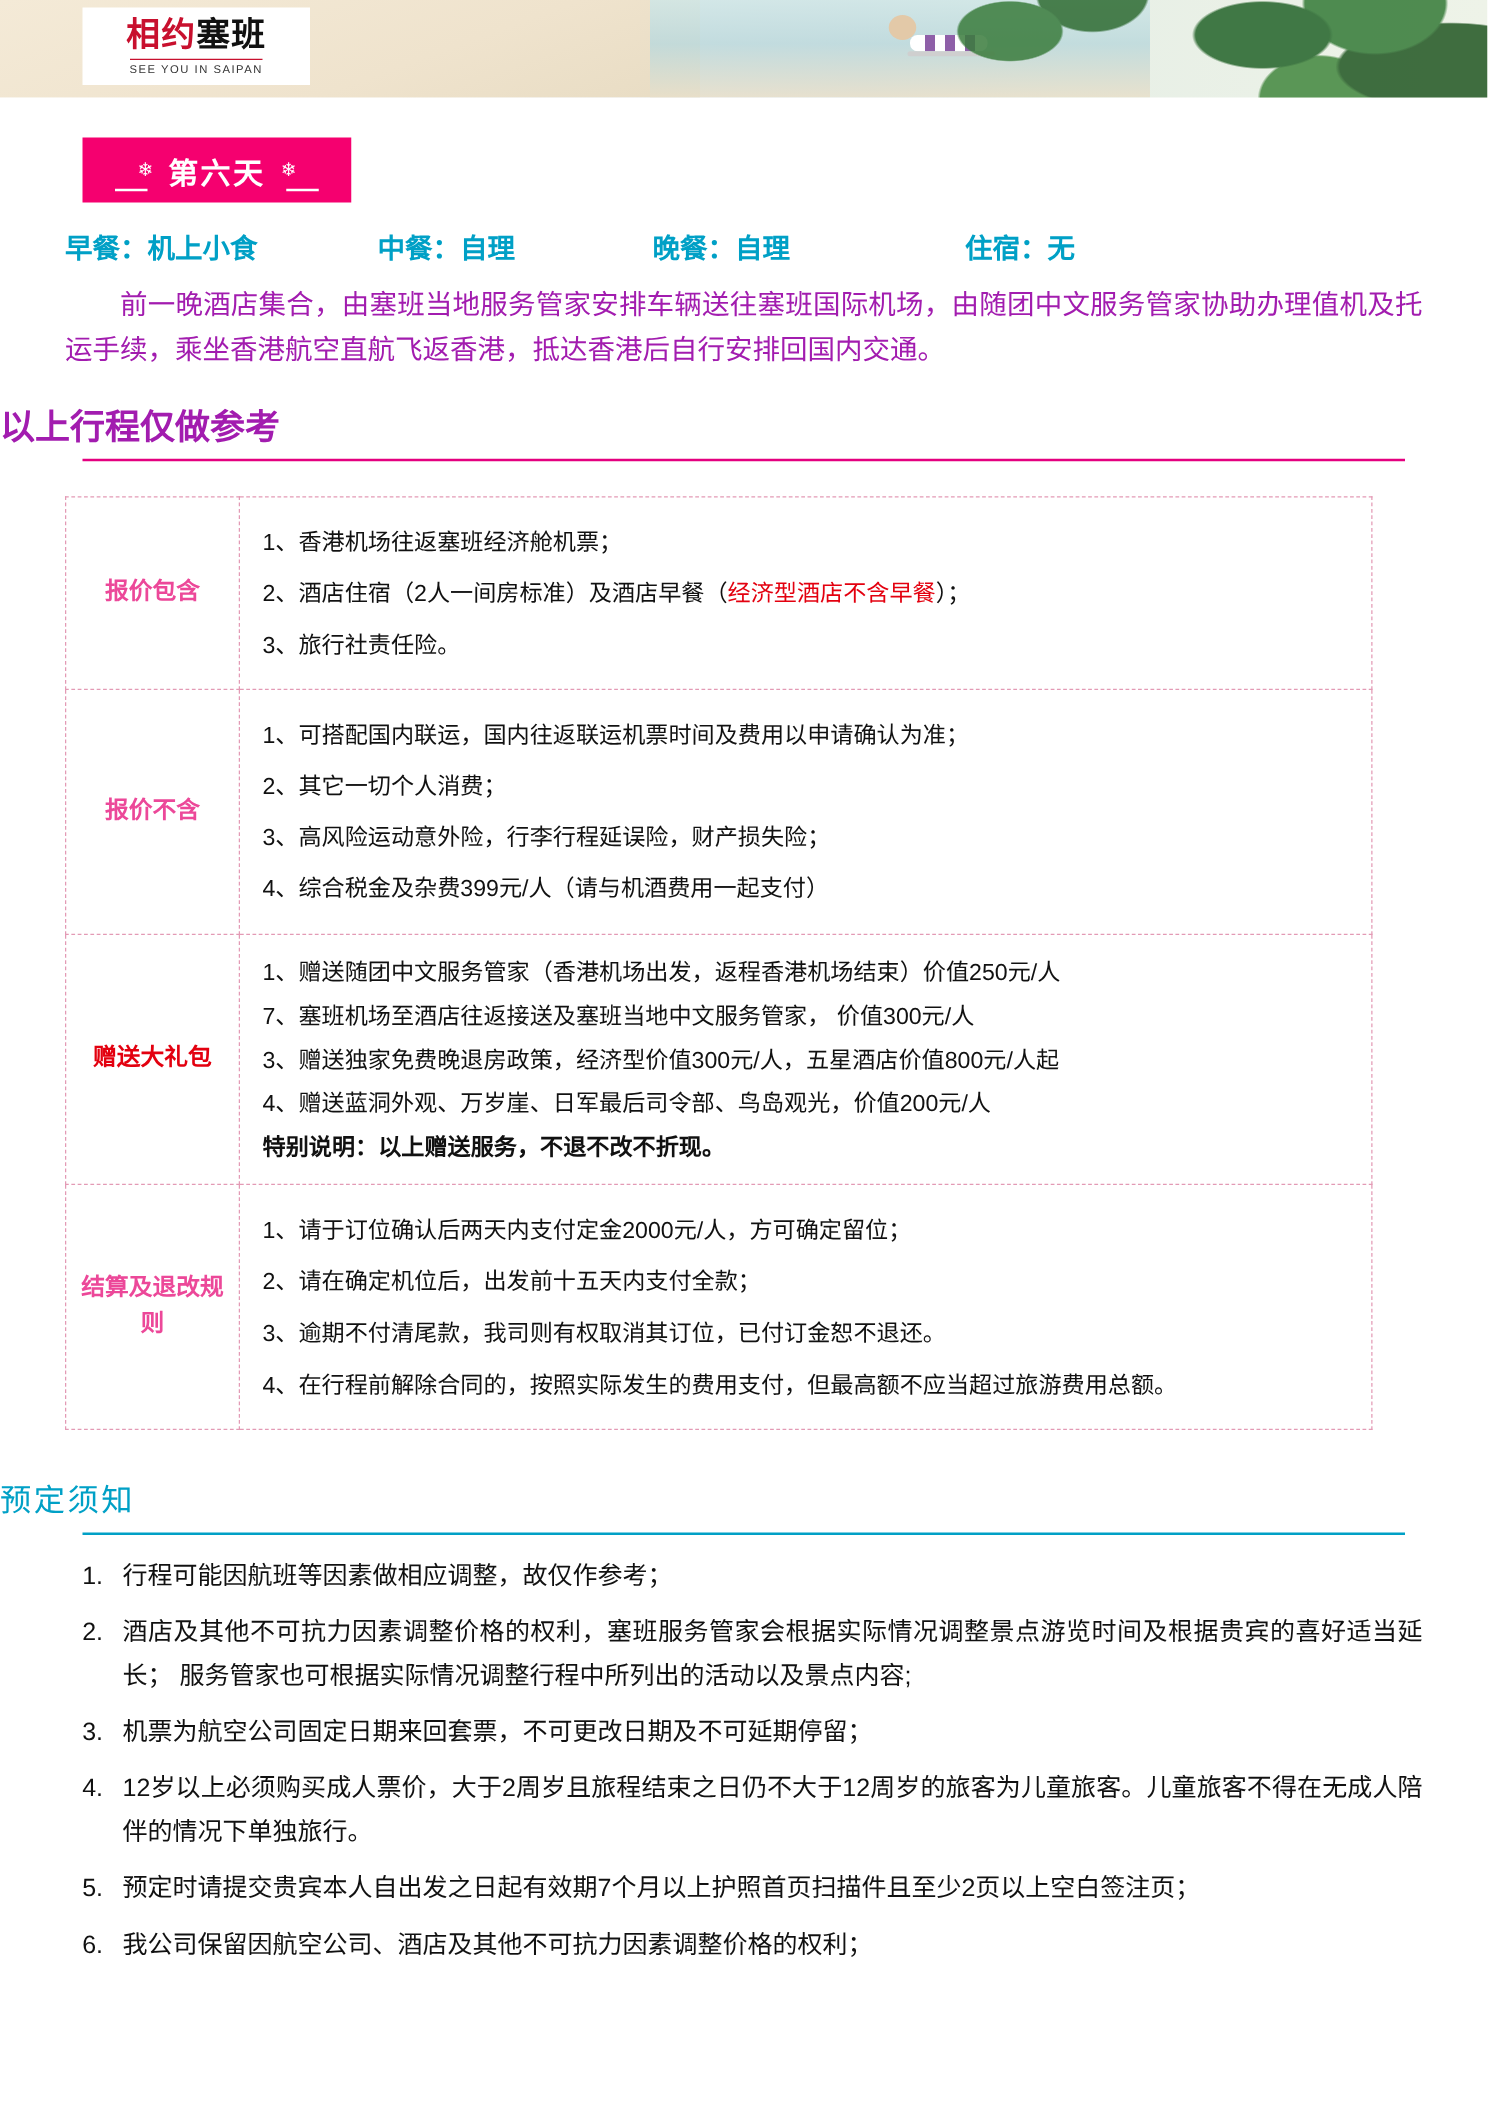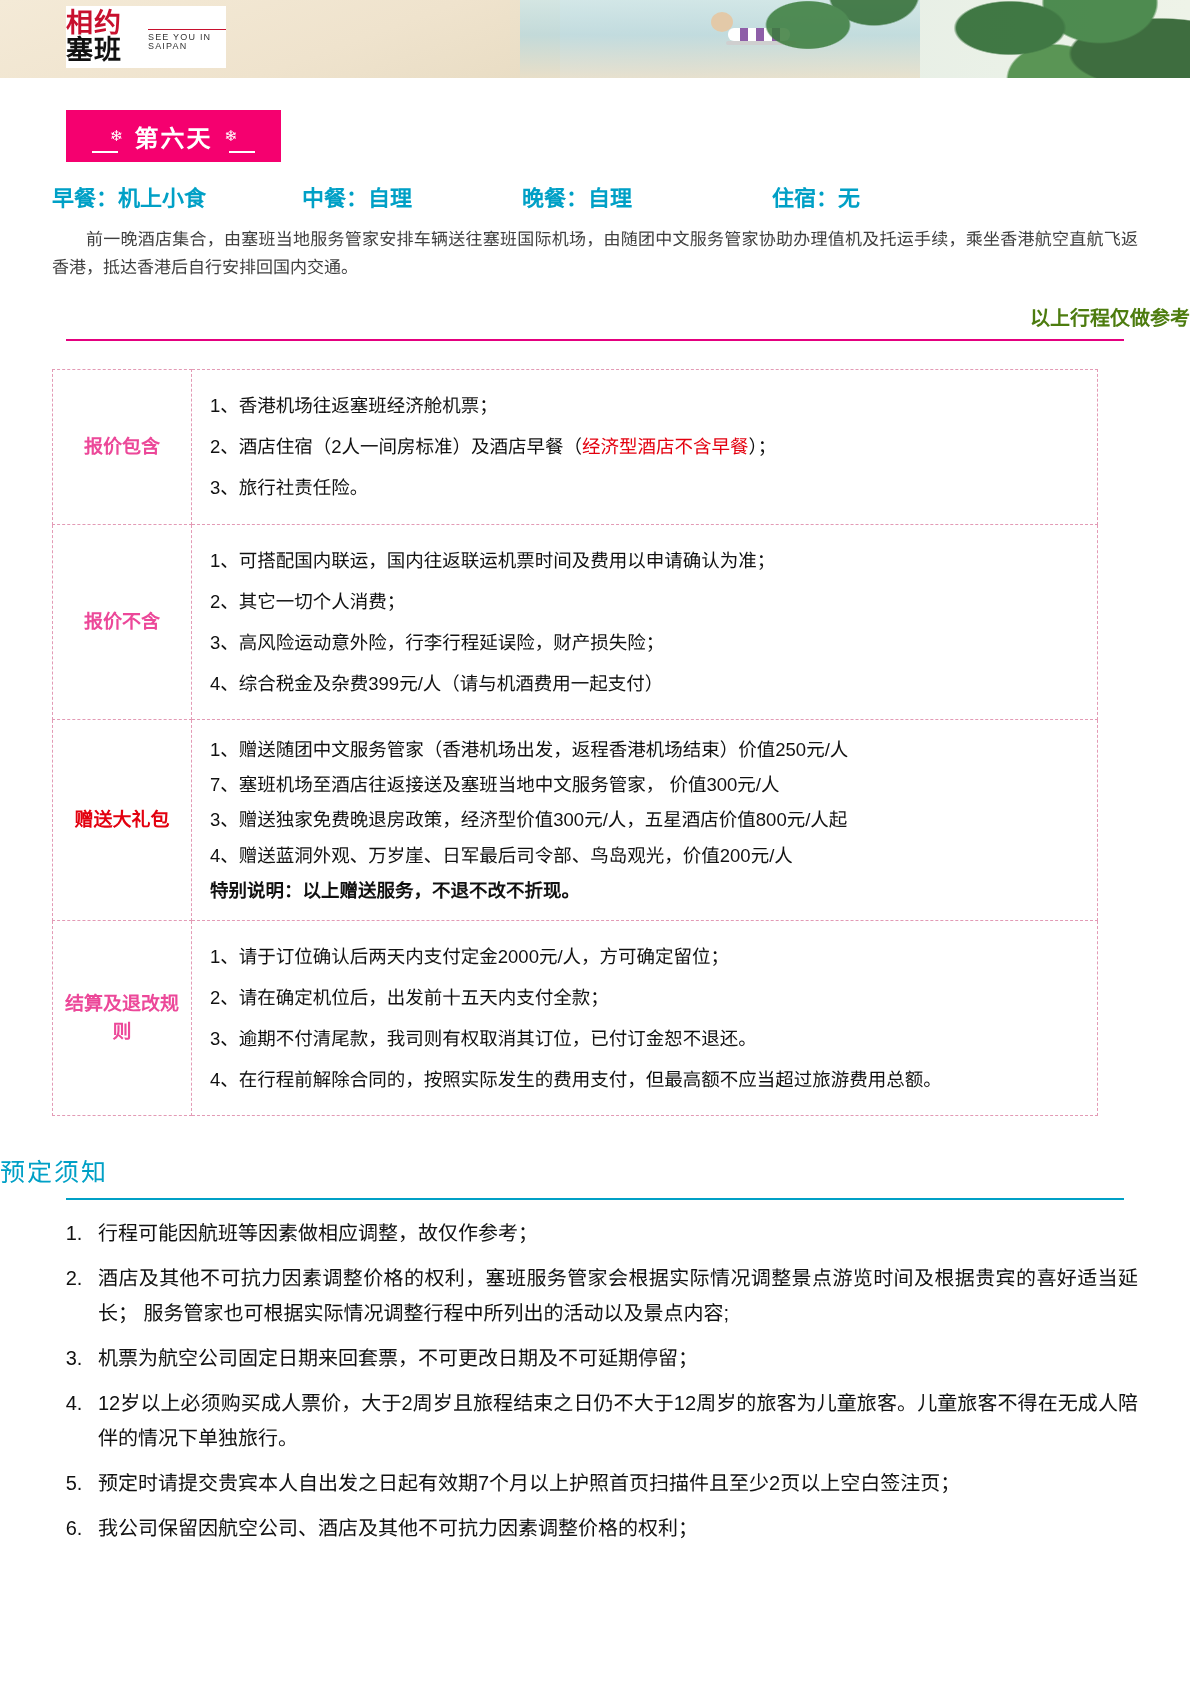--- a/index.html
+++ b/index.html
@@ -54,24 +54,24 @@
       radial-gradient(ellipse at 70% 30%, #2f6b32 0 20%, transparent 21%);
     opacity: .85;
   }
   .banner .lounger {
     position: absolute;
     left: 700px; top: 8px; width: 120px; height: 46px;
   }
   .logo-box {
     position: absolute;
     left: 66px; top: 6px;
-    width: 160px; height: 62px;
+    width: 182px; height: 62px;
     background: #ffffff;
     display: flex;
-    flex-direction: row;
+    flex-direction: column;
     align-items: center;
     justify-content: center;
     line-height: 1;
   }
   .logo-main {
     font-size: 27px;
     font-weight: bold;
     letter-spacing: 1px;
     color: #c8102e;
   }
@@ -160,34 +160,34 @@
     white-space: nowrap;
   }
   .meals .m1 { width: 250px; }
   .meals .m2 { width: 220px; }
   .meals .m3 { width: 250px; }
   .meals .m4 { width: 240px; }
 
   
   .desc {
     margin: 14px 52px 0 52px;
-    font-size: 17px;
+    font-size: 22px;
     line-height: 1.65;
     text-indent: 2em;
     text-align: justify;
-    color: #404040;
+    color: #a21caf;
   }
 
   
   .note-center {
     margin: 20px 0 0 0;
-    text-align: right;
-    font-size: 20px;
-    font-weight: bold;
-    color: #4d7c0f;
+    text-align: left;
+    font-size: 28px;
+    font-weight: bold;
+    color: #a21caf;
   }
   .pink-rule {
     margin: 8px 66px 0 66px;
     height: 2px;
     background: #e4007f;
   }
 
   
   table.info {
     margin: 28px 0 0 52px;

